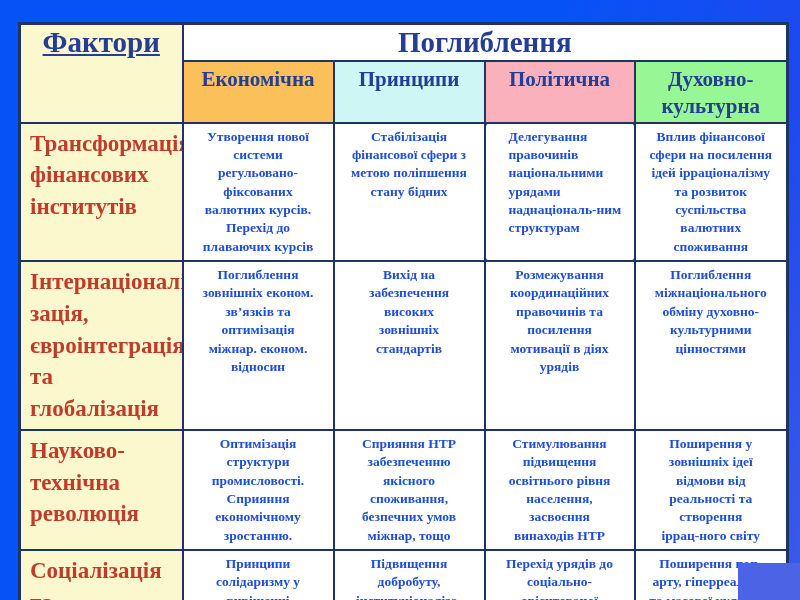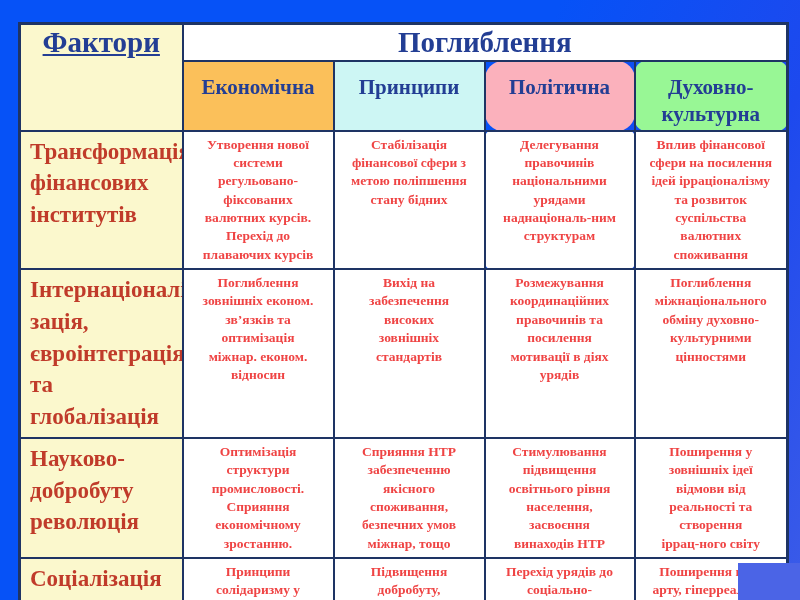--- a/index.html
+++ b/index.html
@@ -25,37 +25,37 @@
   td.factor-head{
     background:var(--factor-bg); color:var(--header-text);
     font-size:29px; text-align:center; vertical-align:middle;text-decoration:underline;
   }
   td.sys-head{
     background:var(--cell-bg); color:var(--header-text);
     font-size:29px; text-align:center; vertical-align:middle;
   }
   td.col-head{
     color:var(--header-text); font-size:21px; text-align:center;
-    padding-top:12px; line-height:1.3; white-space:pre-line;
+    padding-top:4px; line-height:1.3; white-space:pre-line;
   }
   td.c0{background:var(--economic-bg);}
   td.c1{background:var(--social-bg);}
-  td.c2{background:var(--political-bg);border-radius:18px;}
-  td.c3{background:var(--spiritual-bg);border-radius:11px;}
+  td.c2{background:var(--political-bg);}
+  td.c3{background:var(--spiritual-bg);}
   td.factor{
     background:var(--factor-bg); color:var(--factor-text);
     font-size:23px; line-height:1.38; text-align:left;
     padding:4px 4px 4px 9px; white-space:pre-line;
   }
   td.cell{
-    background:var(--cell-bg); color:#ef4444;
+    background:var(--cell-bg); color:#1d4ed8;
     font-size:13.5px; line-height:1.36; text-align:center;
     padding:4px 4px; white-space:pre-line;
   }
-  td.cell.align-left{text-align:center; padding-left:4px;border-radius:6px;}
+  td.cell.align-left{text-align:left; padding-left:23px;border-radius:6px;}
 </style>
 </head>
 <body>
 
 <div class="slide">
 
   <table class="grid">
     <colgroup>
       <col style="width:163px">
         <col style="width:151px">
@@ -130,21 +130,21 @@
 урядів</td>
       <td class="cell">Поглиблення
 міжнаціонального
 обміну духовно-
 культурними
 цінностями</td>
     </tr>
 
     <tr style="height:104px">
       <td class="factor">Науково-
-добробуту
+технічна
 революція</td>
       <td class="cell">Оптимізація
 структури
 промисловості.
 Сприяння
 економічному
 зростанню.</td>
       <td class="cell">Сприяння НТР
 забезпеченню
 якісного

